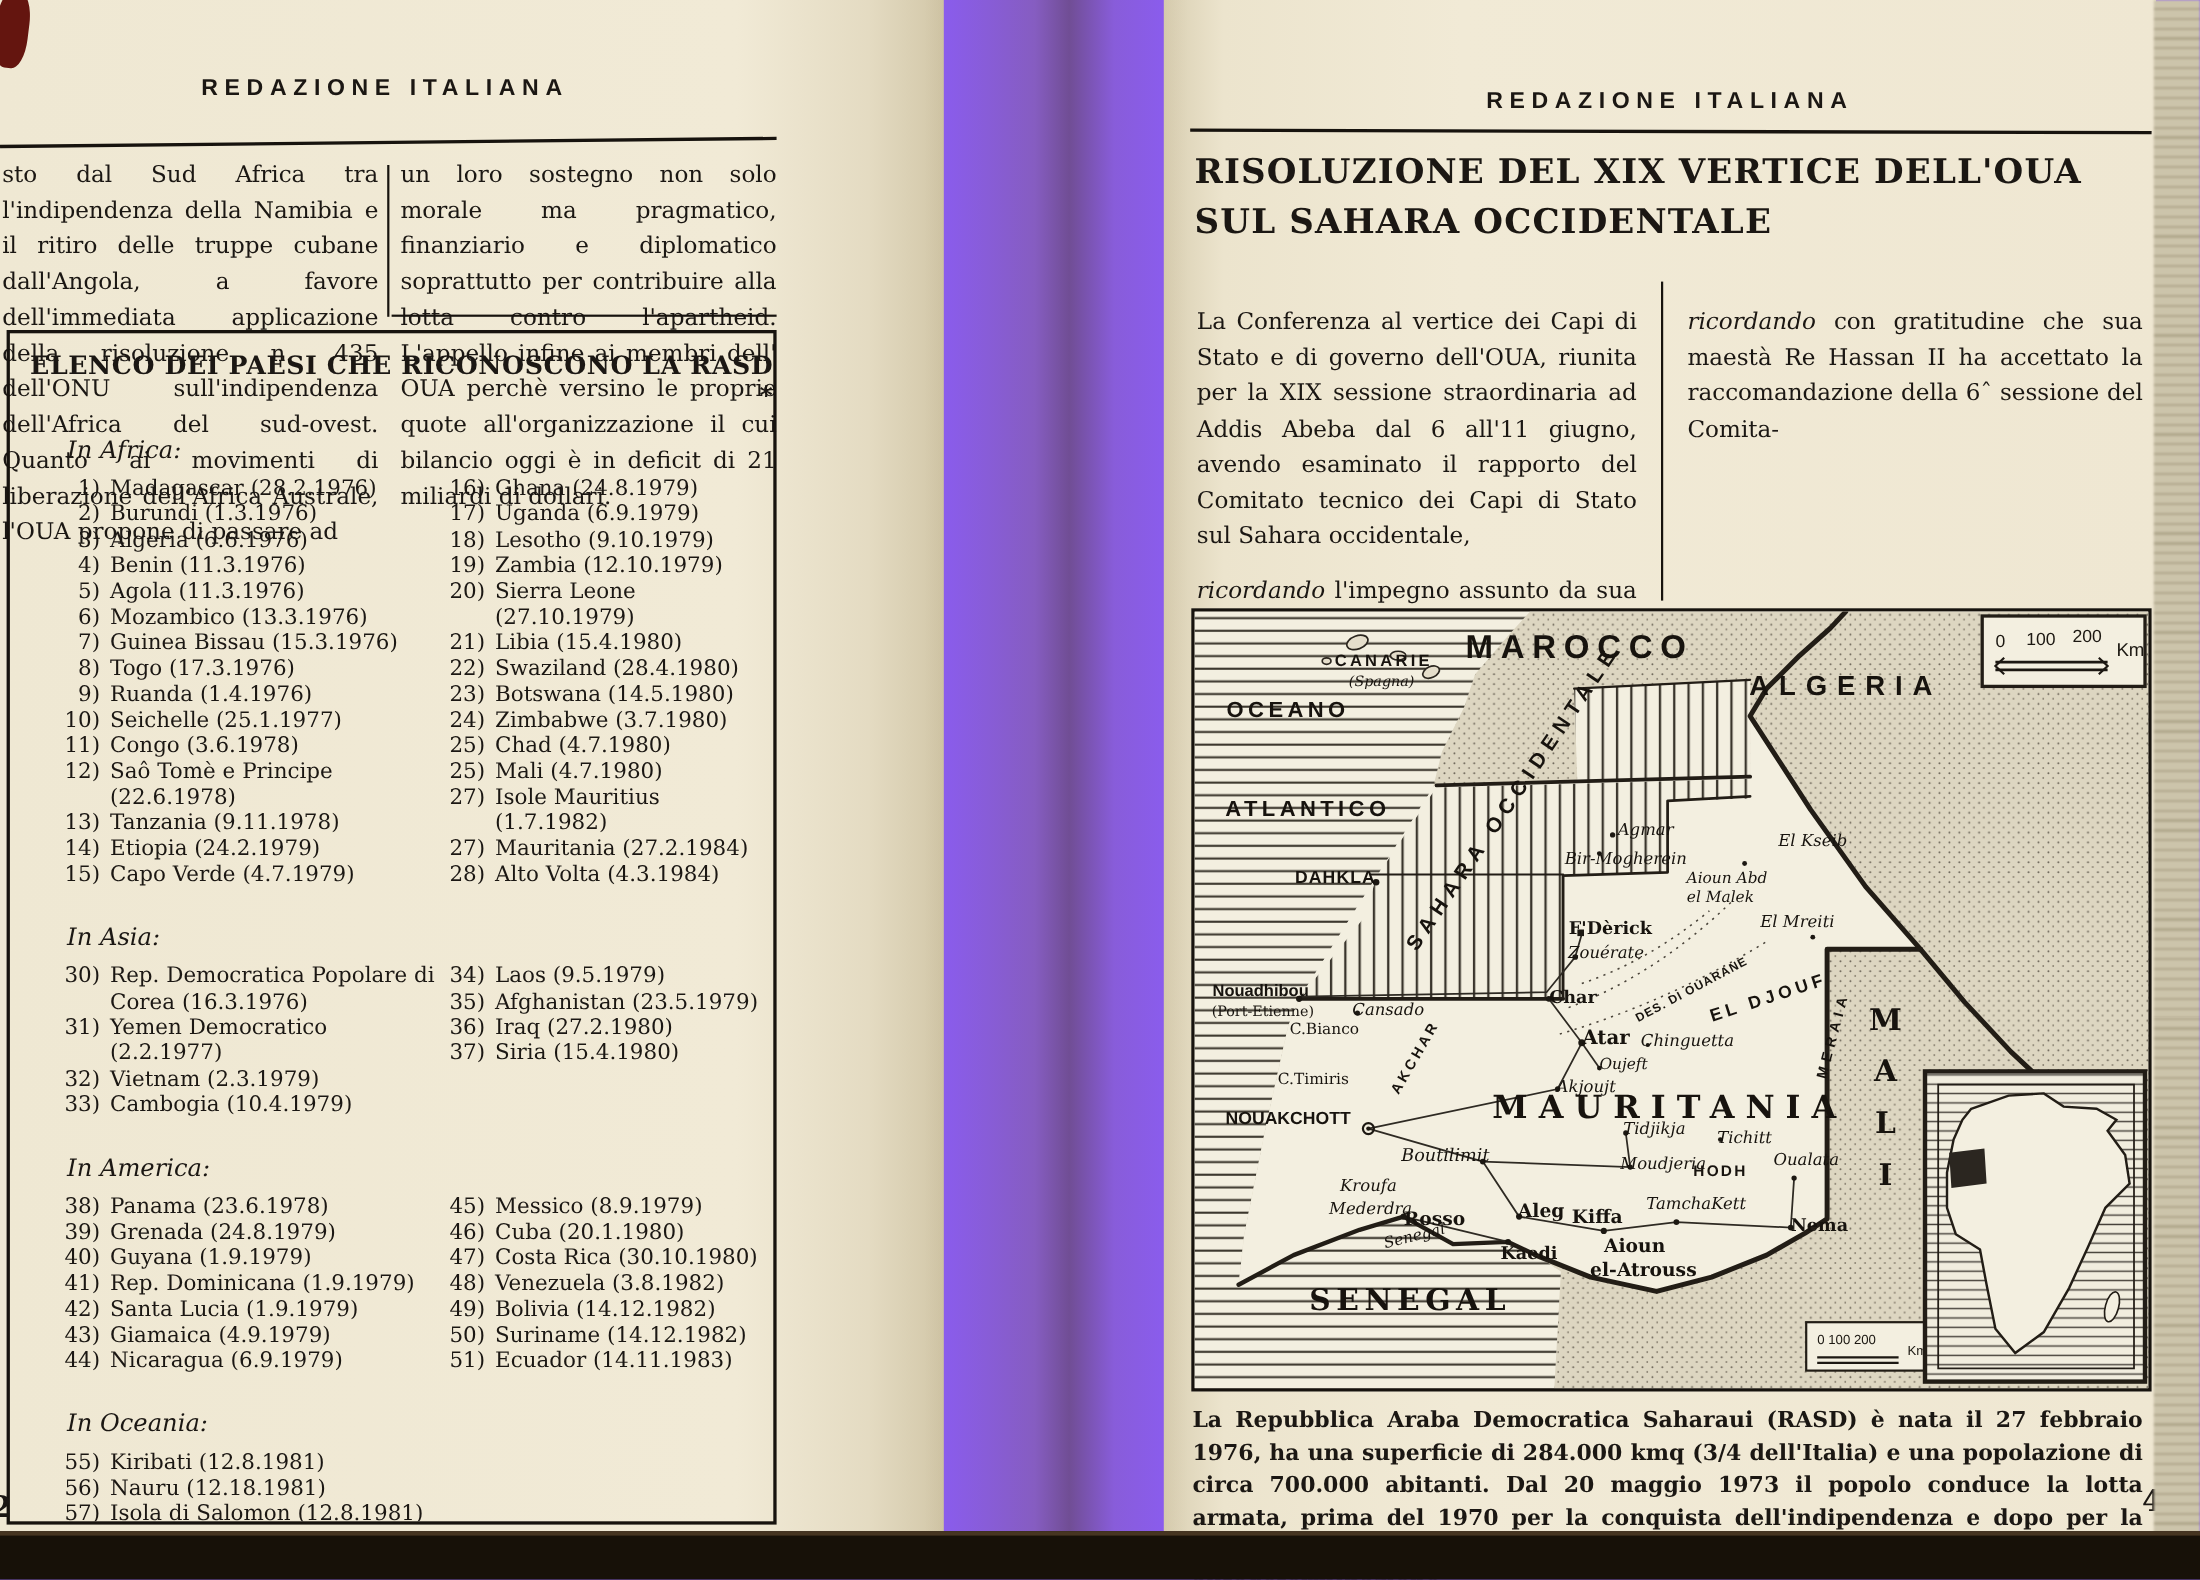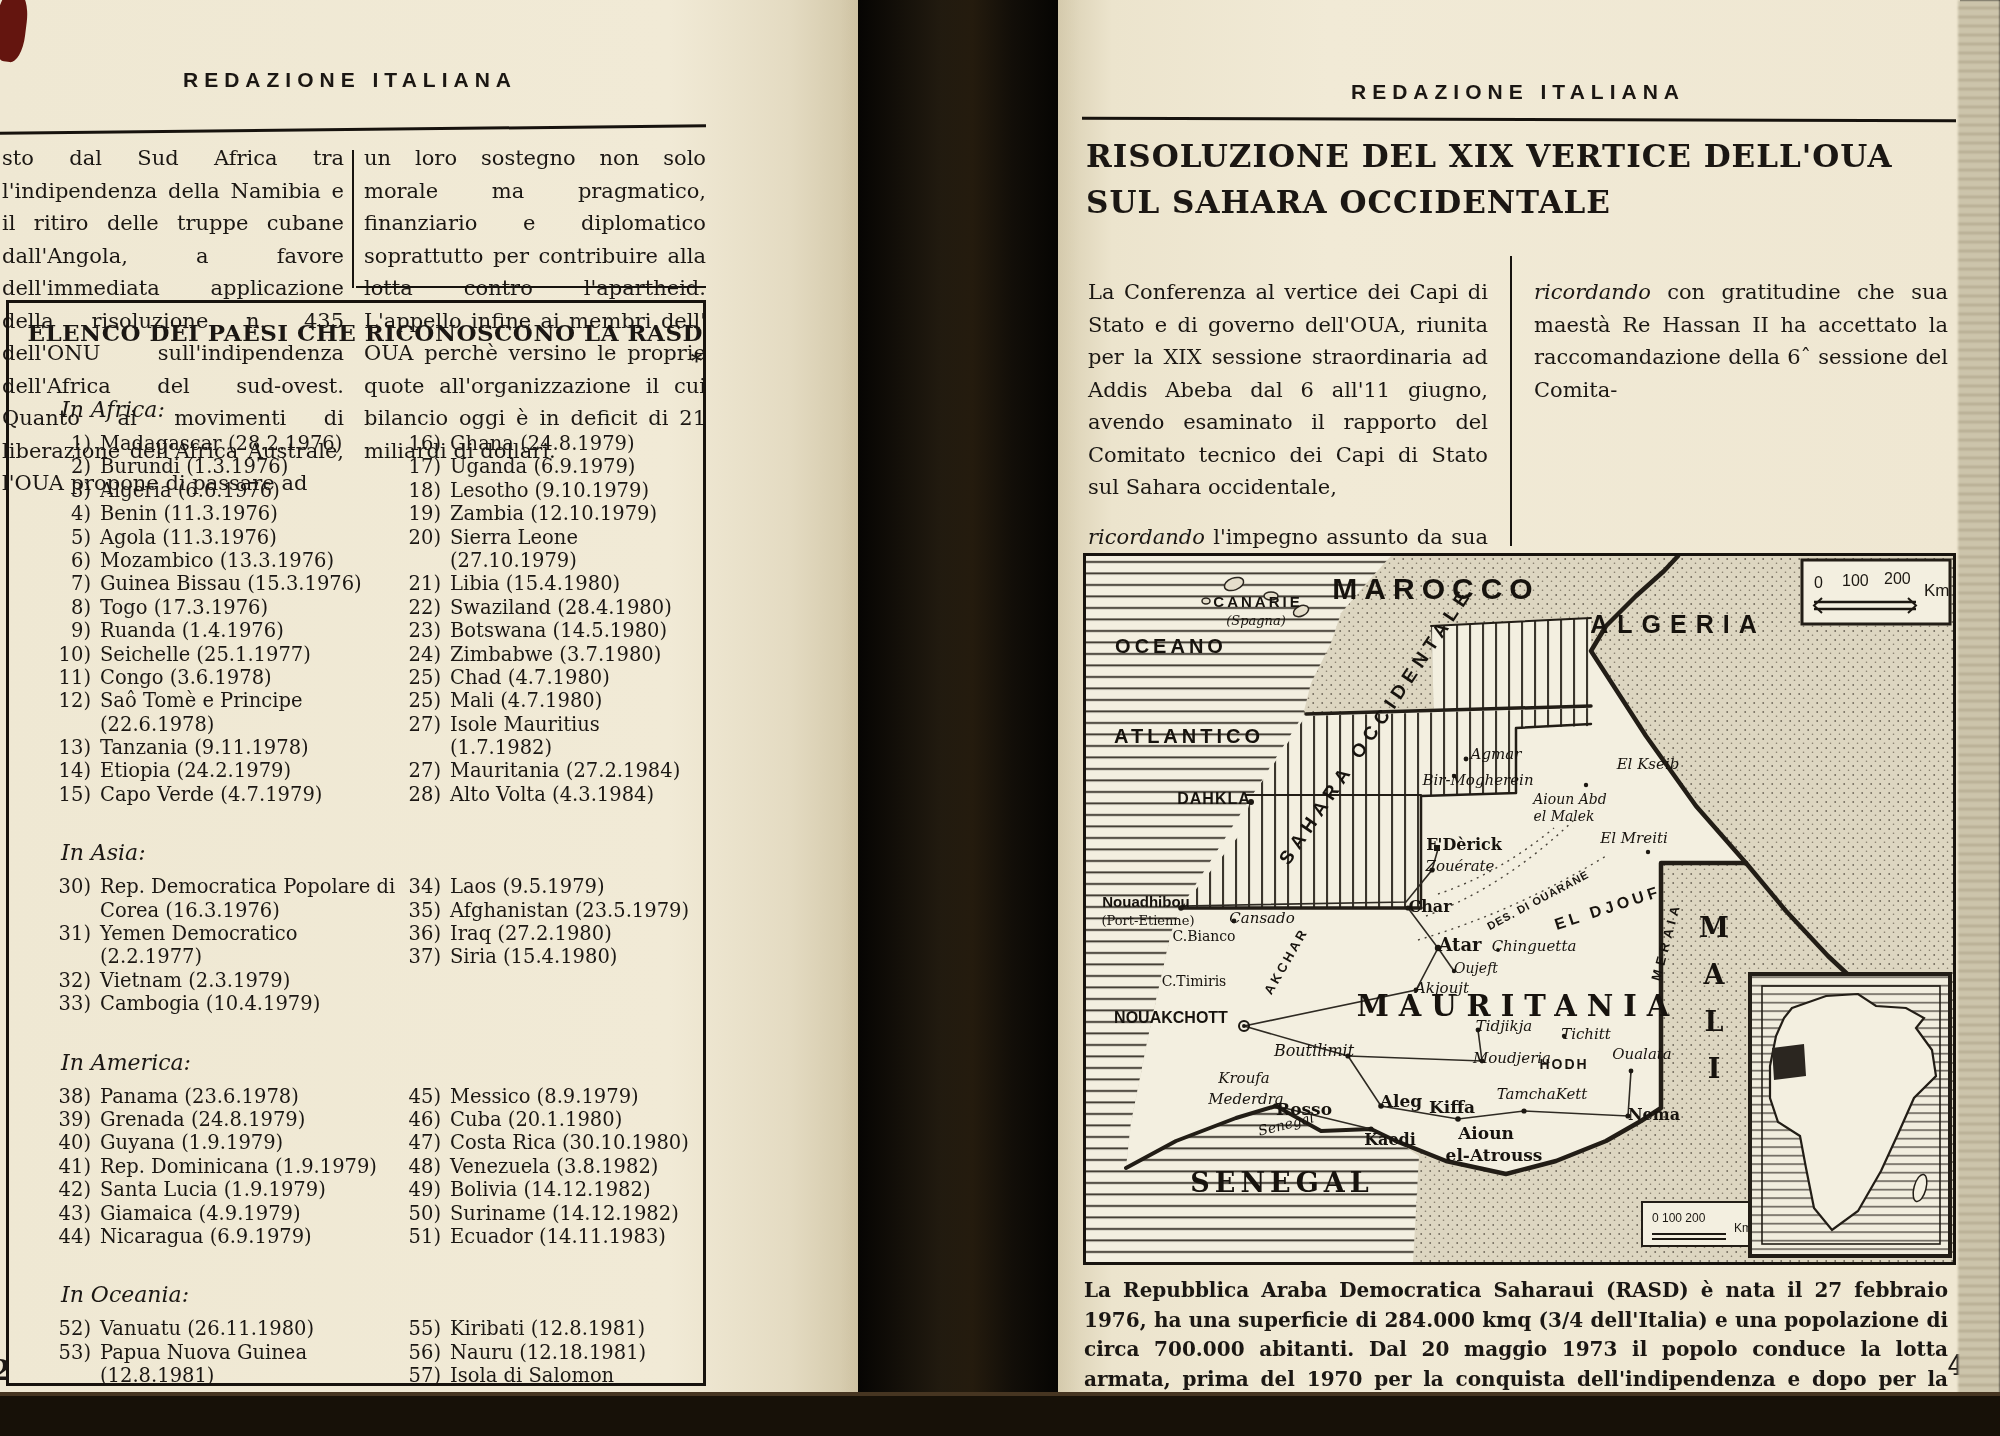--- a/index.html
+++ b/index.html
@@ -1,17 +1,17 @@
 <!DOCTYPE html>
 <html><head>
 <meta charset="utf-8">
 <style>
   html,body{margin:0;padding:0;background:#2a241c;}
   .book{position:relative;width:2000px;height:1436px;overflow:hidden;
-        background:#000000;font-family:"DejaVu Serif",serif;color:#1b1713;}
+        background:#8b5cf6;font-family:"DejaVu Serif",serif;color:#1b1713;}
   
   .page{position:absolute;top:0;height:1398px;}
   .left-page{left:0;width:858px;
      background:linear-gradient(to right,#efe8d3 0%,#f1ead6 78%,#e4dbc2 92%,#d2c7a8 100%);}
   .right-page{left:1058px;width:902px;
      background:linear-gradient(to right,#d9cfb2 0%,#ece4cd 6%,#f1ead6 30%,#efe7d2 100%);}
   .gutter{position:absolute;left:840px;top:0;width:240px;height:1398px;
      background:linear-gradient(to right,rgba(120,95,55,0) 0%,rgba(120,95,55,.28) 42%,
         rgba(80,60,30,.45) 55%,rgba(120,95,55,.15) 72%,rgba(120,95,55,0) 100%);pointer-events:none;}
   .fore-edge{position:absolute;right:0;top:0;width:42px;height:1398px;
@@ -315,31 +315,20 @@
                 <span class="num">51)</span>
                 <span class="txt">Ecuador (14.11.1983)</span>
               </div>
             </div>
         </div>
       </div>
 
       <div class="sect mt">
         <div class="sect-h">In Oceania:</div>
         <div class="cols2">
-          <div class="c1">
-
-          <div class="row">
-                <span class="num">52)</span>
-                <span class="txt">Vanuatu (26.11.1980)</span>
-              </div>
-              <div class="row">
-                <span class="num">53)</span>
-                <span class="txt">Papua Nuova Guinea (12.8.1981)</span>
-              </div>
-            </div>
           <div class="c2">
 
           <div class="row">
                 <span class="num">55)</span>
                 <span class="txt">Kiribati (12.8.1981)</span>
               </div>
               <div class="row">
                 <span class="num">56)</span>
                 <span class="txt">Nauru (12.18.1981)</span>
               </div>

